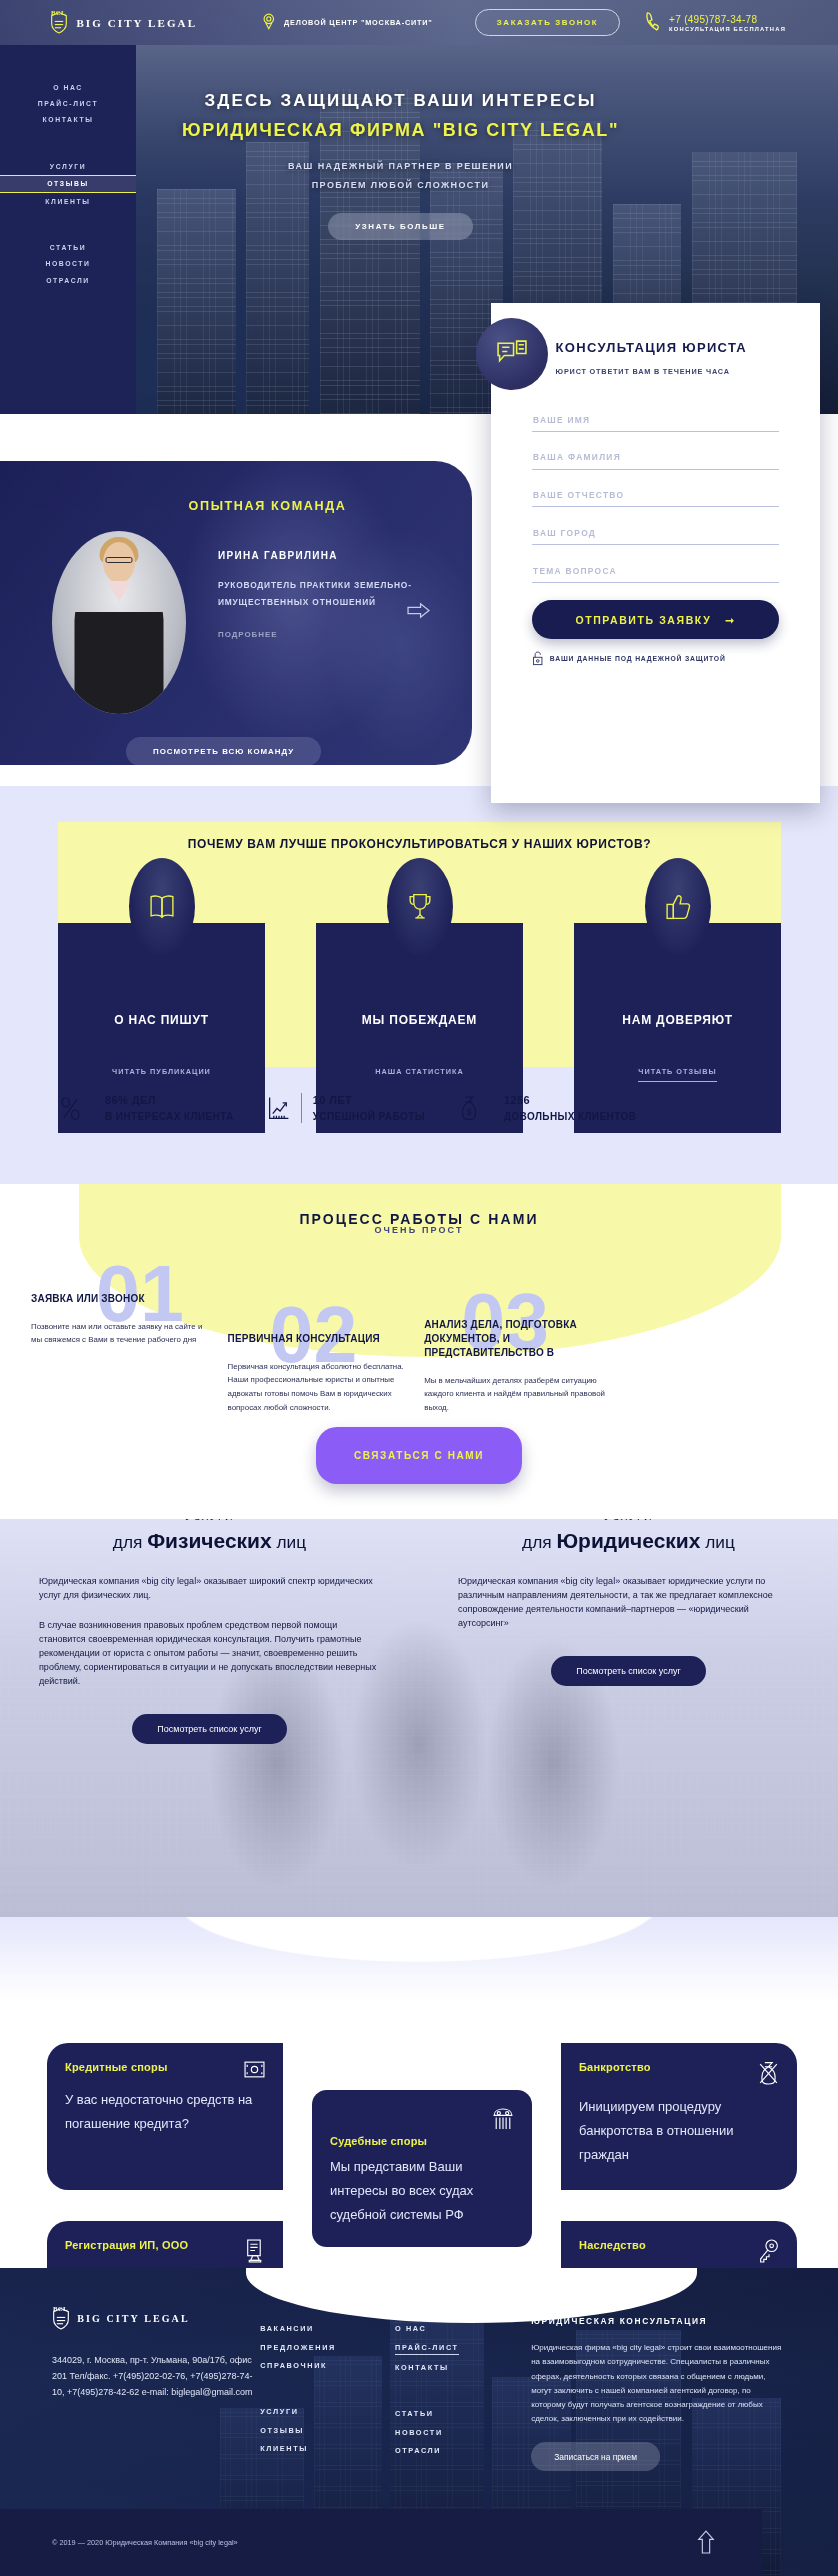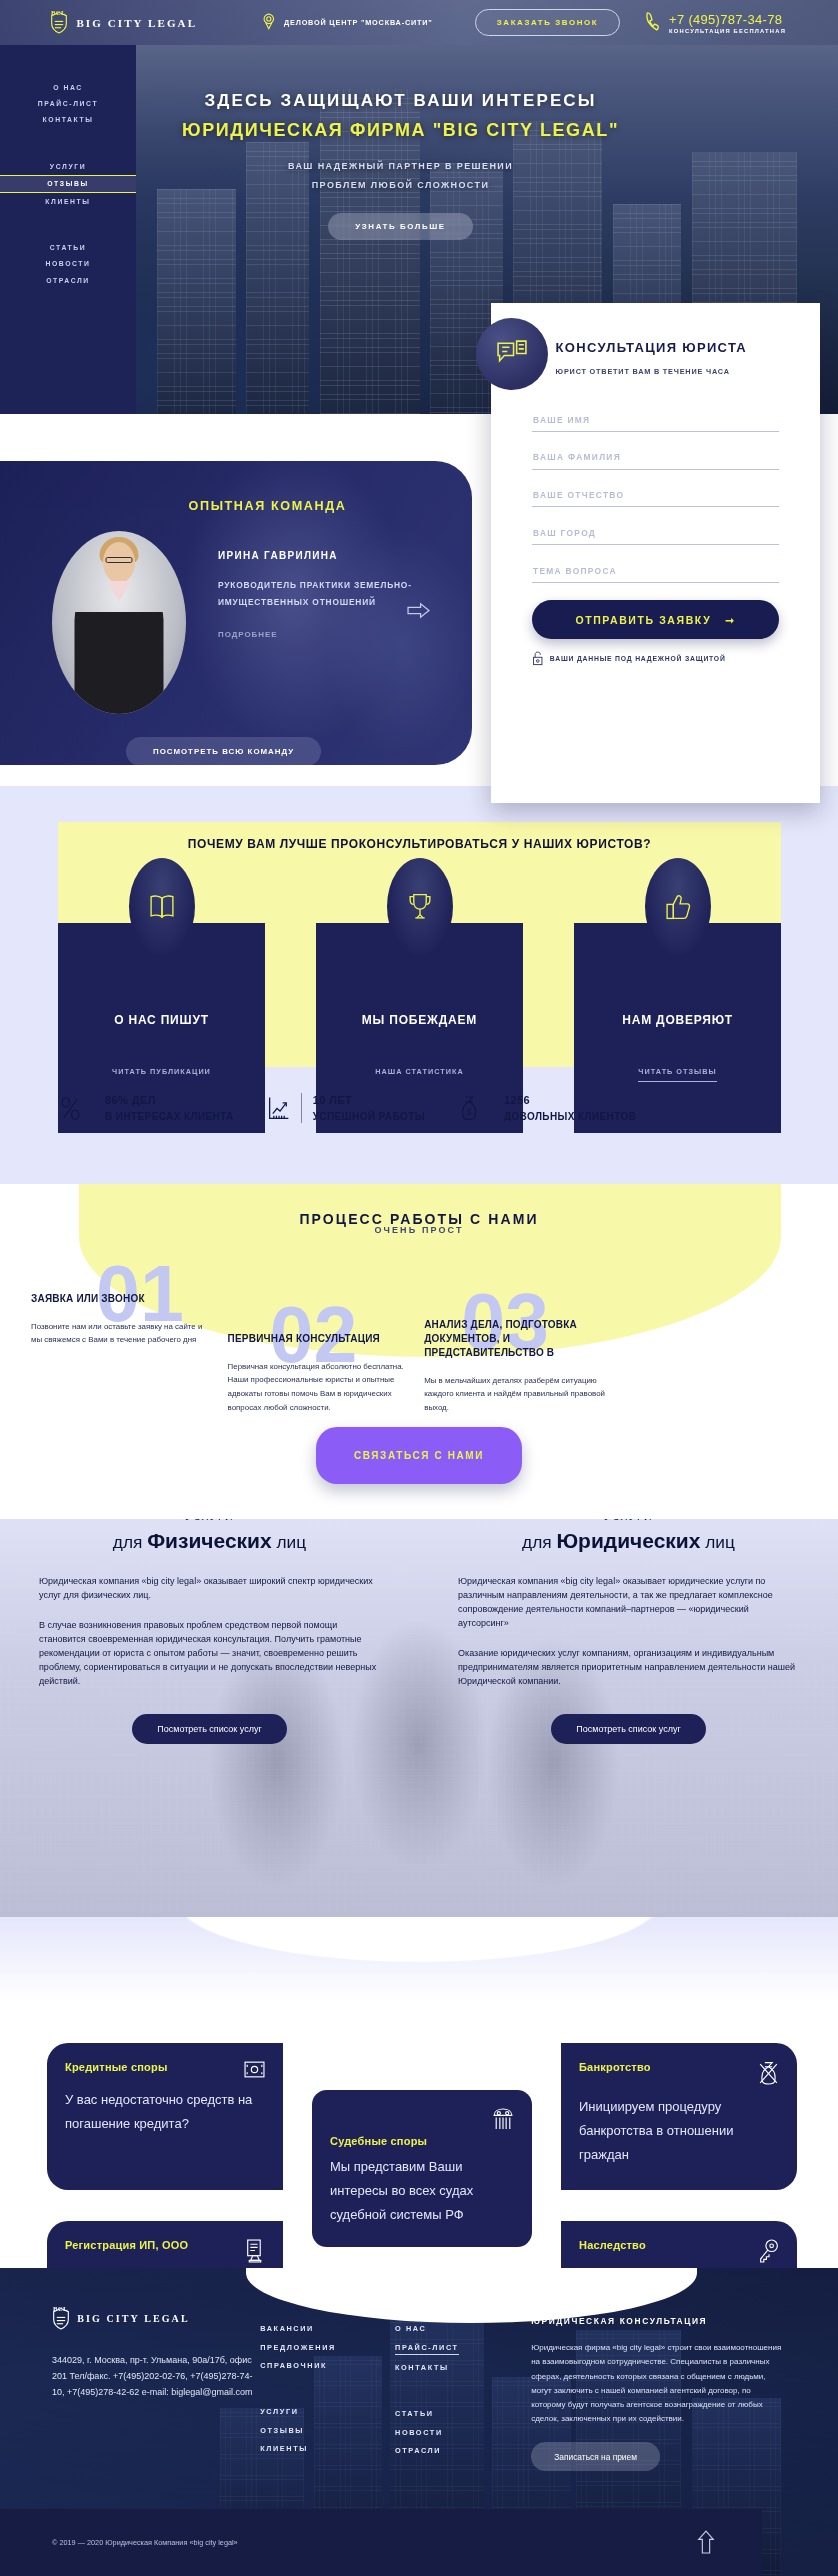--- a/index.html
+++ b/index.html
@@ -32,21 +32,21 @@
        font-family:"Liberation Serif",serif;letter-spacing:0.3px}
   .logo-text{margin-left:8.4px;color:#fff;font-family:"Liberation Serif",serif;
              font-weight:700;font-size:11px;letter-spacing:2.1px}
   .geo{display:flex;align-items:center;margin-left:65px}
   .geo-label{color:#fff;font-size:7.3px;font-weight:700;letter-spacing:0.8px;margin-left:8.4px}
   .order-btn{margin-left:auto;margin-right:0;border:0.8px solid #cfd6ea;border-radius:19px;
              padding:7.9px 21px;color:#eef34a;font-weight:700;letter-spacing:1.6px;font-size:7.9px;
              background:rgba(255,255,255,.04);cursor:pointer}
   .phone-block{display:flex;align-items:center;margin-left:23.6px;margin-right:52px}
   .phone-txt{margin-left:7.3px}
-  .phone-num{color:#eef34a;font-size:13px;font-weight:400;letter-spacing:0.3px;
+  .phone-num{color:#eef34a;font-size:10px;font-weight:400;letter-spacing:0.3px;
              font-family:"Liberation Sans",sans-serif}
   .phone-sub{color:#fff;font-size:5.8px;letter-spacing:1.2px;font-weight:700;text-align:right;margin-top:1px}
 
   .sidenav{position:absolute;left:0;top:79px;width:136px;z-index:7;text-align:center}
   .sidenav a{display:block;color:#c9d2ef;font-size:6.8px;font-weight:700;letter-spacing:1.6px;
              text-decoration:none;padding:4.7px 0}
   .sidenav .gap{height:30px}
   .sidenav a.active{background:rgba(255,255,255,.12);border-top:1px solid #eef34a;
                     border-bottom:1px solid #eef34a;color:#fff}
 
@@ -481,21 +481,20 @@
         <div class="srv-p">Юридическая компания «big city legal» оказывает широкий спектр юридических услуг для физических лиц.</div>
         <div class="srv-p">В случае возникновения правовых проблем средством первой помощи становится своевременная юридическая консультация. Получить грамотные рекомендации от юриста с опытом работы — значит, своевременно решить проблему, сориентироваться в ситуации и не допускать впоследствии неверных действий.</div>
         <div class="srv-btn">Посмотреть список услуг</div>
       </div>
       <div class="srv-col">
         <div class="srv-kicker">УСЛУГИ</div>
         <div class="srv-h">
           <span>для </span><b>Юридических</b><span> лиц</span>
         </div>
         <div class="srv-p">Юридическая компания «big city legal» оказывает юридические услуги по различным направлениям деятельности, а так же предлагает комплексное сопровождение деятельности компаний–партнеров — «юридический аутсорсинг»</div>
-        <div class="srv-p">Оказание юридических услуг компаниям, организациям и индивидуальным предпринимателям является приоритетным направлением деятельности нашей Юридической компании.</div>
         <div class="srv-btn">Посмотреть список услуг</div>
       </div>
     </div>
   </section>
 
   <section class="pr-section">
     <div class="pr-fade"></div>
 
     <div class="pr-card pr-1">
       <div class="pr-top">

